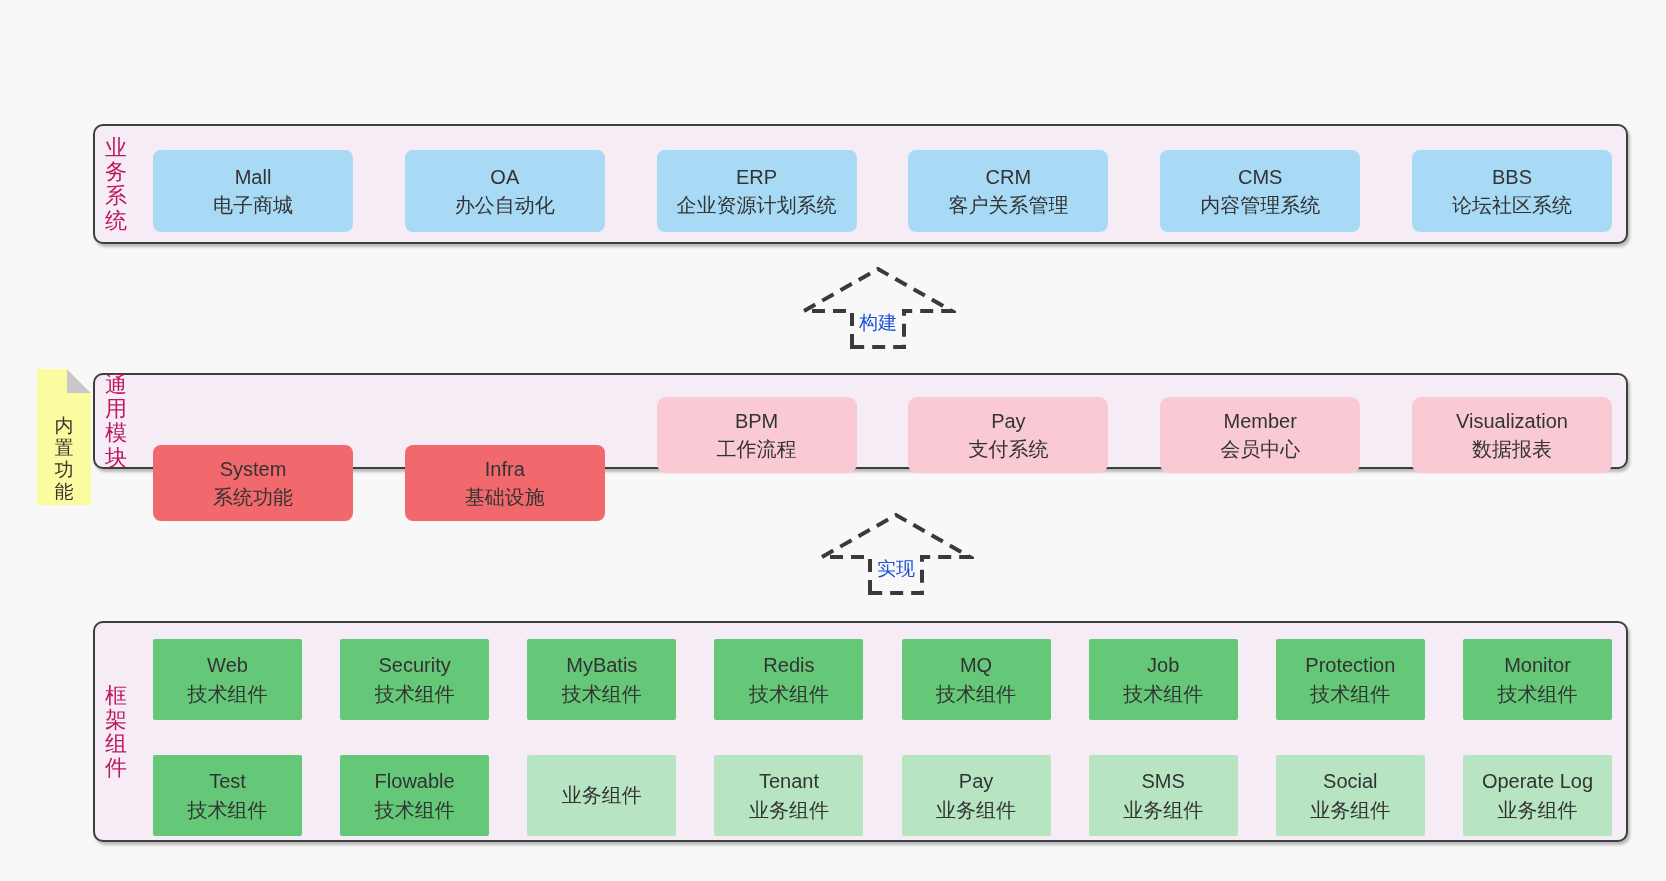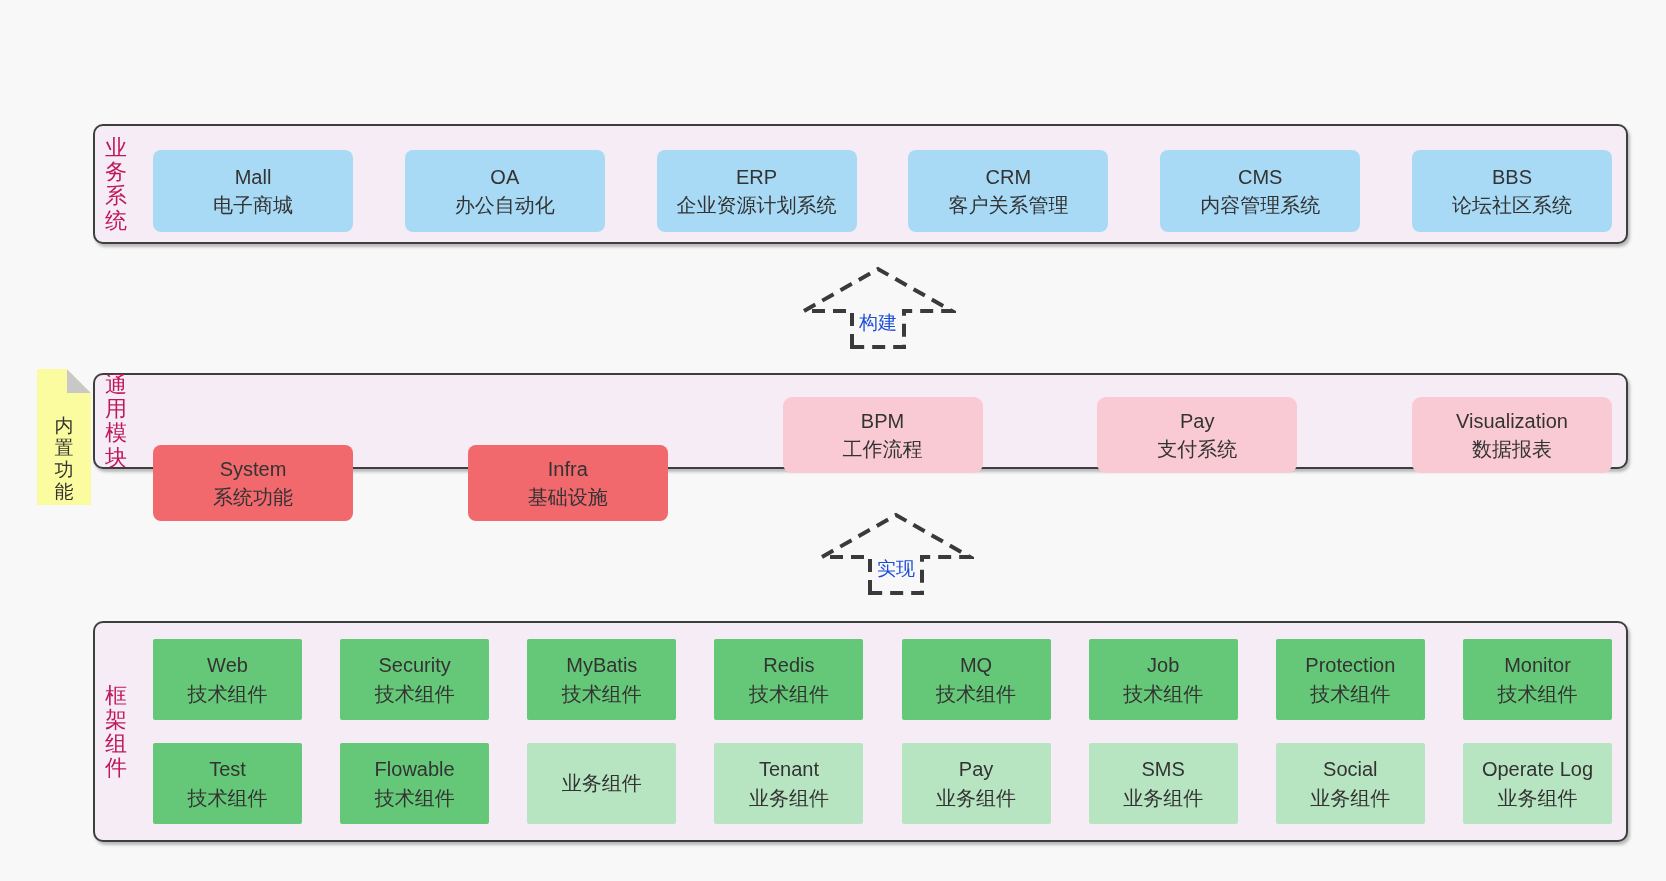--- a/index.html
+++ b/index.html
@@ -25,21 +25,21 @@
     word-break:break-all;white-space:normal;color:#be185d;
   }
   
   .boxes{
     position:absolute;left:58px;right:14px;
     display:flex;justify-content:space-between;
   }
   .boxes-business{top:24px;}
   .boxes-modules{top:22px;}
   .row1{top:16px;}
-  .row2{top:120px;}
+  .row2{top:132px;}
   .box{
     box-sizing:border-box;border-radius:8px;padding:2px 4px;
     display:flex;flex-direction:column;align-items:center;justify-content:center;
     text-align:center;font-size:20px;line-height:1.42;color:#333;
   }
   .size-l{width:200px;height:82px;}
   .size-m{width:200px;height:76px;}
   .size-s{width:149px;height:81px;border-radius:2px;}
   .v-blue{background:#a8daf5;}
   .v-red{background:#f1686d;margin-top:48px;}
@@ -133,20 +133,24 @@
       </div>
       <div class="box size-m v-pink">
         <span class="en">BPM</span>
         <span class="cn">工作流程</span>
       </div>
       <div class="box size-m v-pink">
         <span class="en">Pay</span>
         <span class="cn">支付系统</span>
       </div>
       <div class="box size-m v-pink">
+        <span class="en">Member</span>
+        <span class="cn">会员中心</span>
+      </div>
+      <div class="box size-m v-pink">
         <span class="en">Visualization</span>
         <span class="cn">数据报表</span>
       </div>
     </div>
   </div>
 
   <div class="arrow arrow-implement">
     <svg viewBox="0 0 156 84">
       <polygon points="52,82 52,46 4,46 78,4 152,46 104,46 104,82" fill="none" stroke="#3a3a3a" stroke-width="4" stroke-dasharray="13 8"></polygon>
     </svg>

